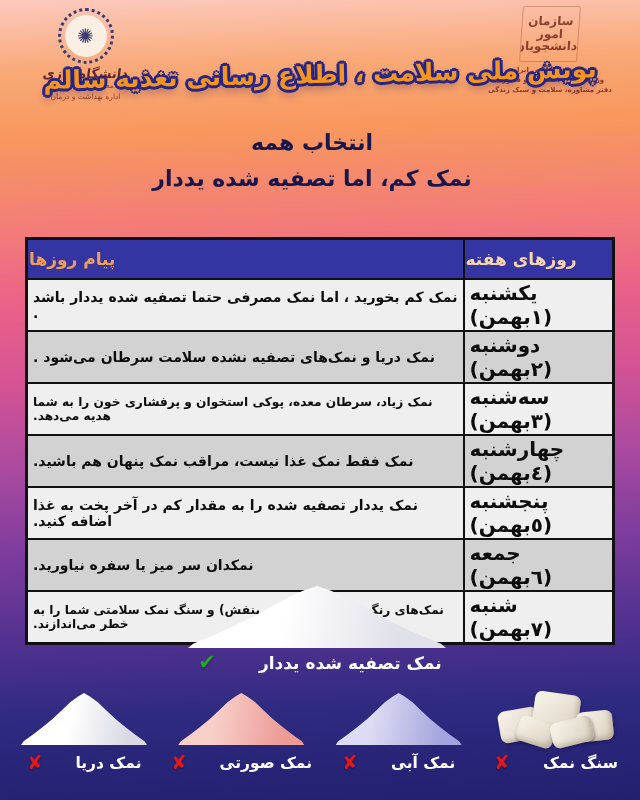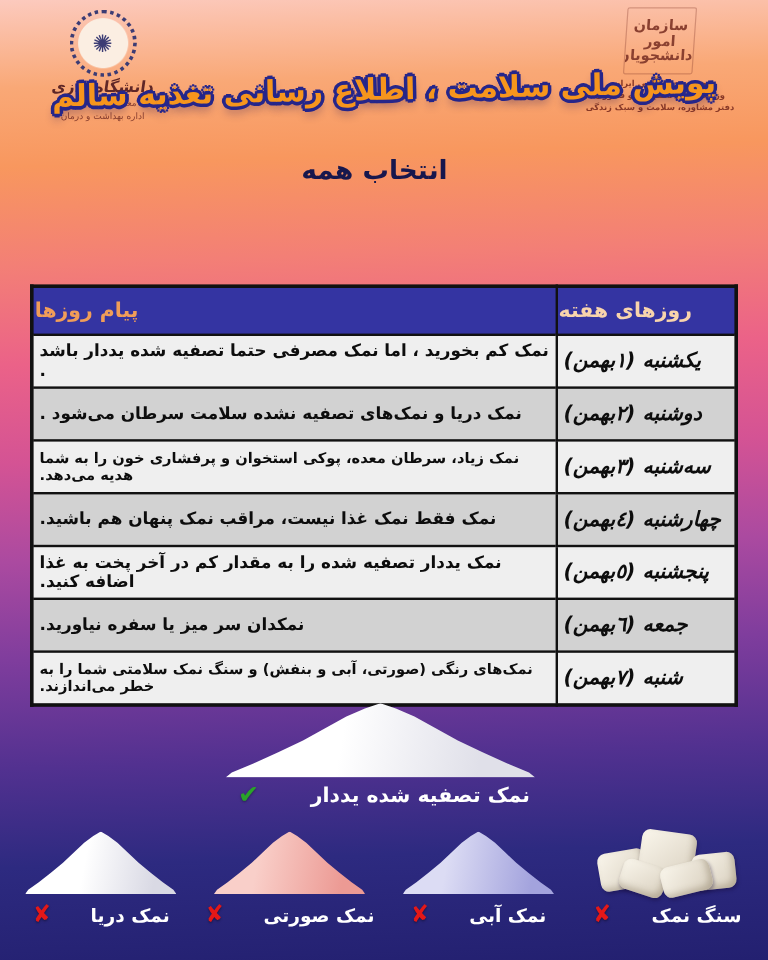--- a/index.html
+++ b/index.html
@@ -52,21 +52,21 @@
   table.days {
     position:absolute; top:237px; left:25px; width:590px;
     border-collapse:collapse; direction:rtl; table-layout:fixed;
     border:3px solid #111;
   }
   .days th, .days td { border:2px solid #111; text-align:left; vertical-align:middle; }
   .days th { background:#3434a2; height:36px; font-size:17px; font-weight:bold; }
   .days th.day-h { color:#f8d4ac; }
   .days th.msg-h { color:#f09d58; }
   .days td { height:40px; font-weight:bold; color:#0d0d0d; padding:1px 5px; }
-  .days td.day { font-size:17px;font-style:italic; }
+  .days td.day { font-size:20px; }
   .days td.msg { font-size:14px; }
   tr.light td { background:#efefef;margin-top:44px; }
   tr.dark  td { background:#d2d2d2; }
   tr.long td.msg { font-size:12.2px; }
 
   
   .mound {
     clip-path: polygon(50% 0%, 55% 7%, 61% 18%, 68% 34%, 75% 50%, 83% 66%, 91% 81%, 98% 93%,
                        100% 100%, 0% 100%, 2% 93%, 9% 81%, 17% 66%, 25% 50%, 32% 34%, 39% 18%, 45% 7%);
   }
@@ -117,20 +117,21 @@
       <span>دانشجویان</span>
     </div>
     <div class="gov-line">جمهوری اسلامی ایران</div>
     <div class="gov-line">وزارت علوم تحقیقات و فناوری</div>
     <div class="gov-line">دفتر مشاوره، سلامت و سبک زندگی</div>
   </div>
 
   <div class="title">پویش ملی سلامت ، اطلاع رسانی تغذیه سالم</div>
 
   <div class="sub sub1">انتخاب همه</div>
+  <div class="sub sub2">نمک کم، اما تصفیه شده یددار</div>
 
   <table class="days" dir="rtl">
     <colgroup>
         <col style="width:150px">
         <col>
       </colgroup>
     <thead>
       <tr>
         <th class="day-h">روزهای هفته</th>
         <th class="msg-h">پیام روزها</th>

